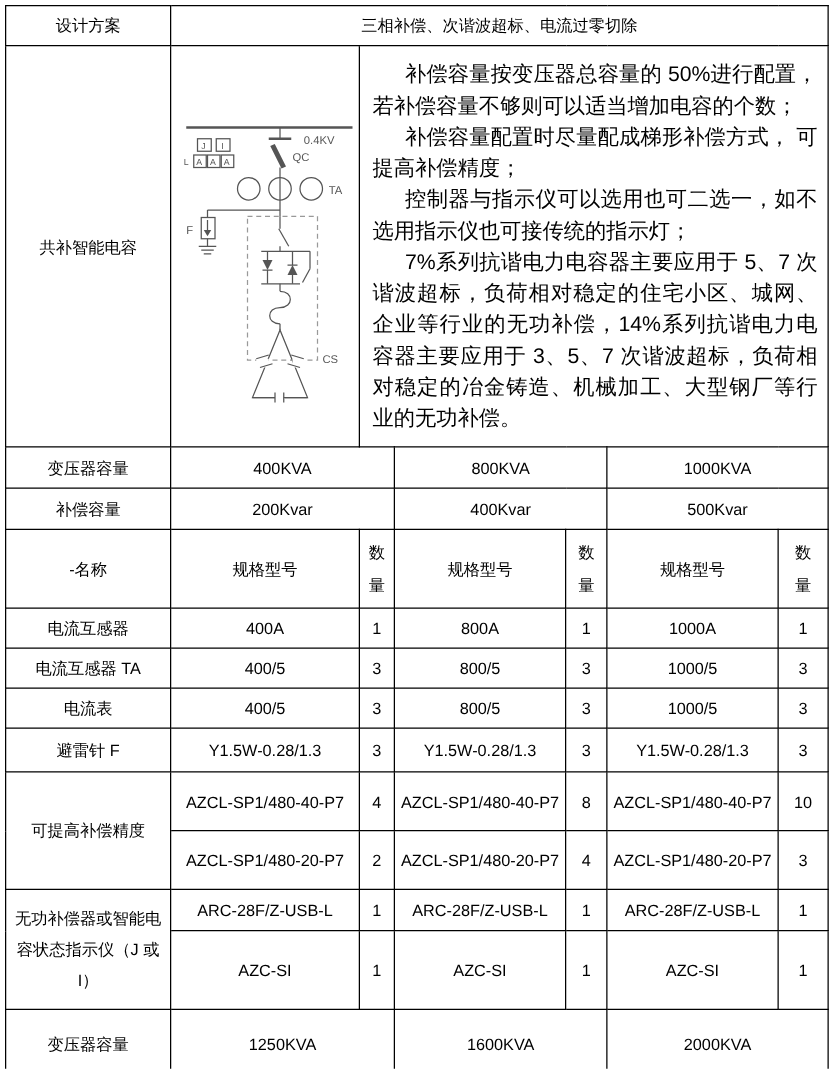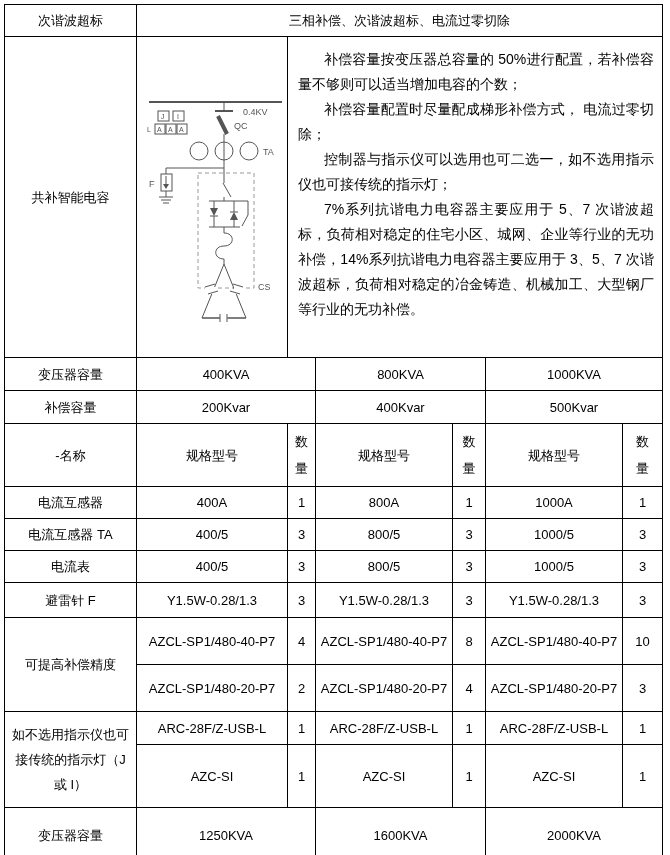--- a/index.html
+++ b/index.html
@@ -6,42 +6,42 @@
   body{font-family:"Liberation Sans","DejaVu Sans",sans-serif;color:#000;}
   table{border-collapse:collapse;table-layout:fixed;margin:4px 0 0 4px;}
   td{border:1px solid #000;text-align:center;vertical-align:middle;
      font-size:13px;line-height:25px;padding:0 2px;overflow:hidden;}
   
   tr.h31 td{height:31px} tr.h310 td{height:310px} tr.h32 td{height:32px}
   tr.h62 td{height:62px} tr.h34 td{height:34px} tr.h46 td{height:46px}
   tr.h54 td{height:54px}
   td.rspan{height:auto}
   .desc-cell{ text-align:justify;vertical-align:top;padding:10px 8px 0 10px;}
-  .desc-cell p{margin:0;text-indent:26px;line-height:25px;font-size:14px;}
+  .desc-cell p{margin:0;text-indent:26px;line-height:25px;font-size:17px;}
   .vtext{display:inline-block;width:14px;line-height:27px;word-break:break-all;}
   .diagram-cell{vertical-align:top;padding:0;border-radius:23px;}
   svg text{font-family:"Liberation Sans",sans-serif;}
 </style>
 </head>
 <body>
 
 <table>
   <colgroup>
     <col style="width:132px">
       <col style="width:151px">
       <col style="width:28px">
     <col style="width:137px">
       <col style="width:33px">
       <col style="width:137px">
     <col style="width:40px">
   </colgroup>
 
   <tbody>
       <tr class="h31">
-    <td>次谐波超标</td>
+    <td>设计方案</td>
     <td colspan="6">三相补偿、次谐波超标、电流过零切除</td>
   </tr>
 
   <tr class="h310">
     <td>共补智能电容</td>
     <td class="diagram-cell">
       <svg width="147" height="310" viewBox="0 0 147 310" fill="none" stroke="#555" stroke-width="1">
 
         <line x1="10" y1="65" x2="143" y2="65" stroke-width="2"></line>
         <text x="104" y="78" font-size="9" fill="#555" stroke="none">0.4KV</text>
@@ -118,21 +118,21 @@
         <rect x="81" y="277" width="8" height="8" fill="#fff" stroke="none"></rect>
         <line x1="81" y1="277" x2="81" y2="285"></line>
         <line x1="88" y1="277" x2="88" y2="285"></line>
         <line x1="63" y1="281" x2="81" y2="281"></line>
         <line x1="88" y1="281" x2="107" y2="281"></line>
         <text x="119" y="253" font-size="9" fill="#555" stroke="none">CS</text>
       </svg>
     </td>
     <td colspan="5" class="desc-cell">
       <p>补偿容量按变压器总容量的 50%进行配置，若补偿容量不够则可以适当增加电容的个数；</p>
-      <p>补偿容量配置时尽量配成梯形补偿方式， 电流过零切除；</p>
+      <p>补偿容量配置时尽量配成梯形补偿方式， 可提高补偿精度；</p>
       <p>控制器与指示仪可以选用也可二选一，如不选用指示仪也可接传统的指示灯；</p>
       <p>7%系列抗谐电力电容器主要应用于 5、7 次谐波超标，负荷相对稳定的住宅小区、城网、企业等行业的无功补偿，14%系列抗谐电力电容器主要应用于 3、5、7 次谐波超标，负荷相对稳定的冶金铸造、机械加工、大型钢厂等行业的无功补偿。</p>
     </td>
   </tr>
 
   <tr class="h32">
     <td>变压器容量</td>
     <td colspan="2">400KVA</td>
     <td colspan="2">800KVA</td>
     <td colspan="2">1000KVA</td>
@@ -207,21 +207,21 @@
   <tr class="h46">
     <td>AZCL-SP1/480-20-P7</td>
     <td>2</td>
     <td>AZCL-SP1/480-20-P7</td>
     <td>4</td>
     <td>AZCL-SP1/480-20-P7</td>
     <td>3</td>
   </tr>
 
   <tr class="h32">
-    <td rowspan="2" class="rspan">如不选用指示仪也可接传统的指示灯（J 或 I）</td>
+    <td rowspan="2" class="rspan">无功补偿器或智能电容状态指示仪（J 或 I）</td>
     <td>ARC-28F/Z-USB-L</td>
     <td>1</td>
     <td>ARC-28F/Z-USB-L</td>
     <td>1</td>
     <td>ARC-28F/Z-USB-L</td>
     <td>1</td>
   </tr>
   <tr class="h62">
     <td>AZC-SI</td>
     <td>1</td>

